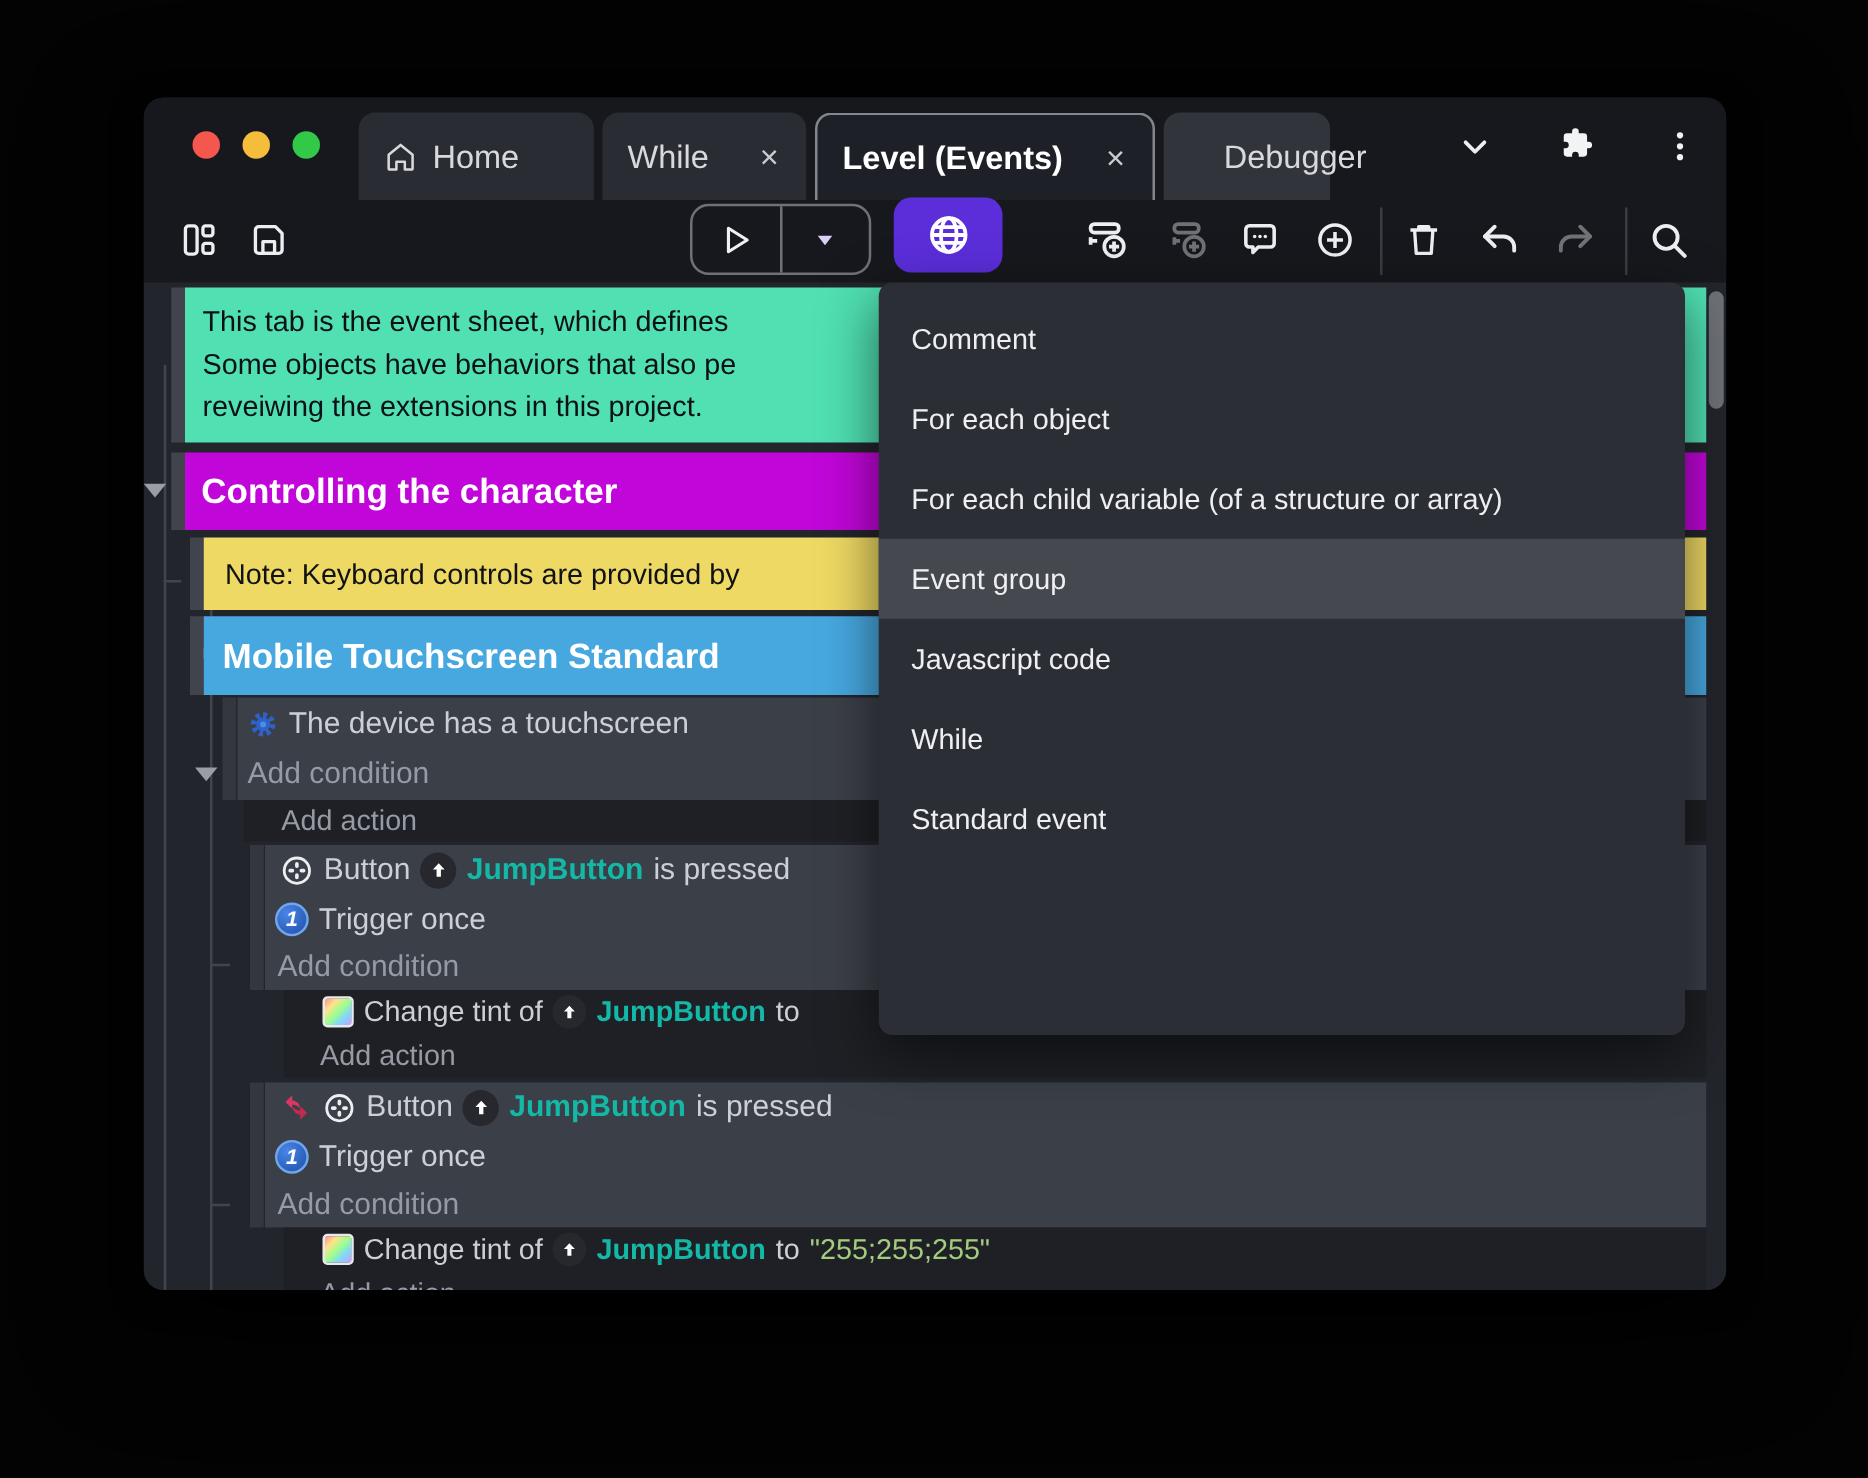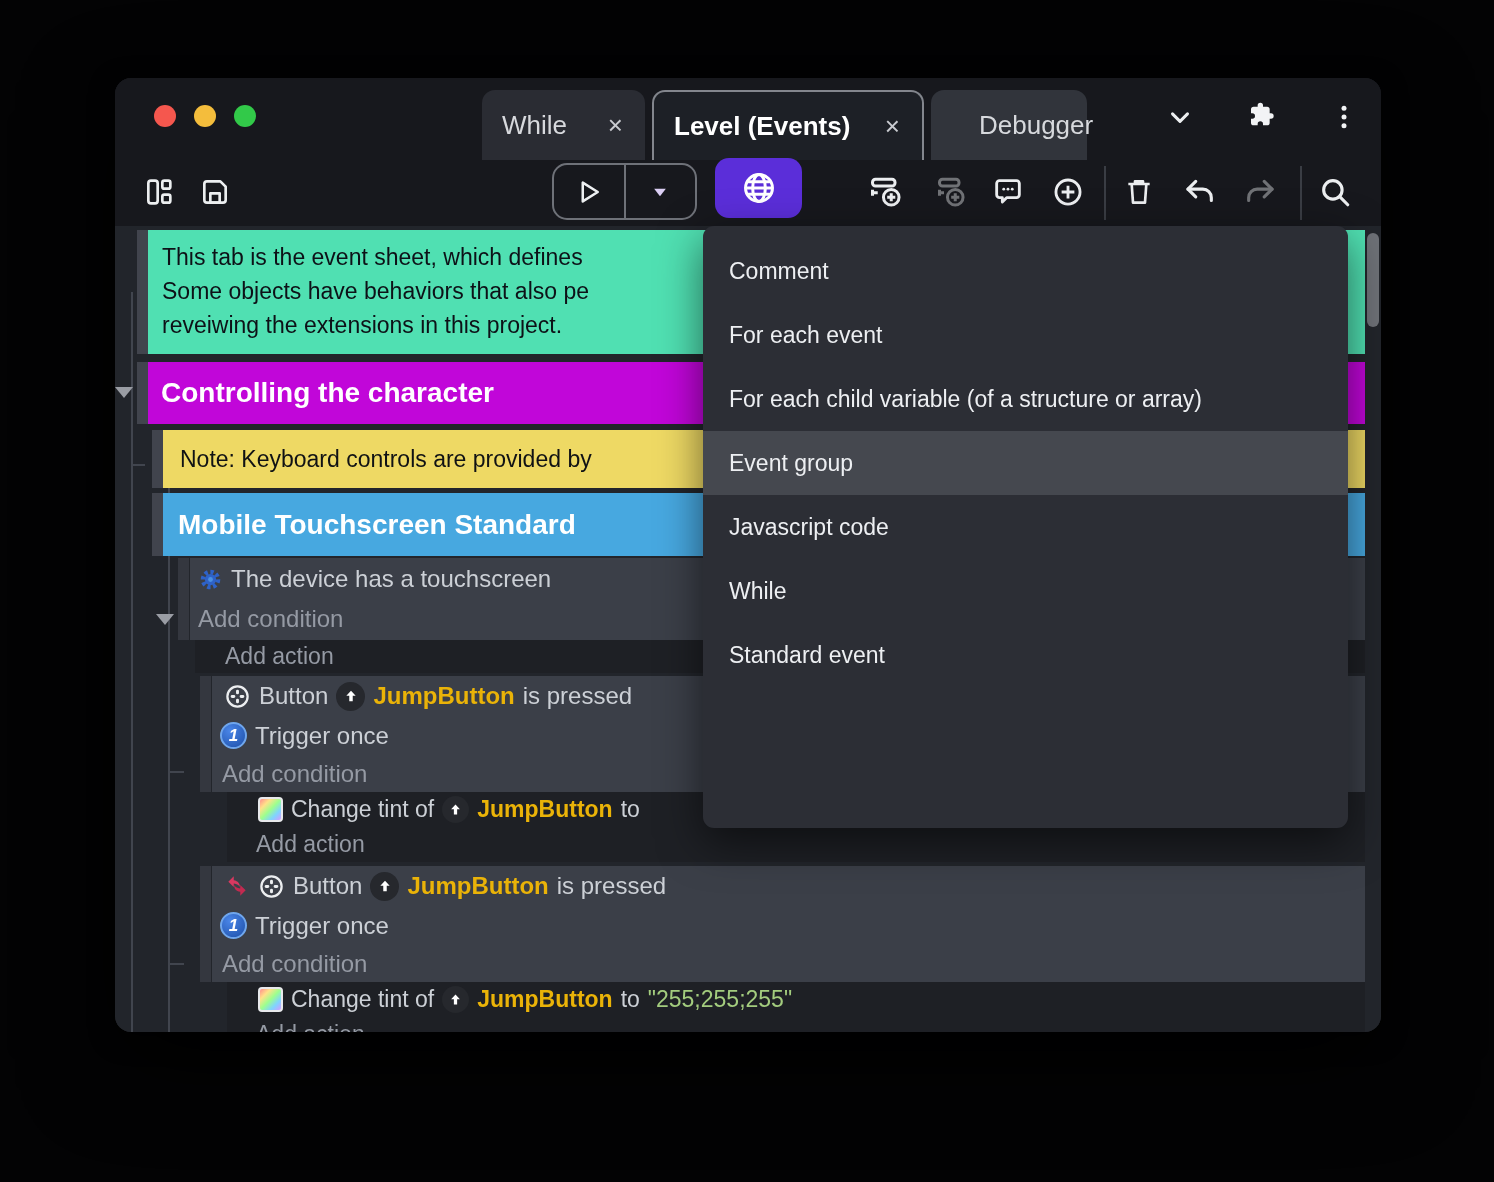--- a/index.html
+++ b/index.html
@@ -38,21 +38,21 @@
   .hstub{position:absolute;height:2px;background:#41454e;}
   .tri{position:absolute;width:0;height:0;border-left:9px solid transparent;border-right:9px solid transparent;border-top:11px solid #9a9da4;}
   .handle{position:absolute;width:11px;background:#41444d;}
   .rowbox{position:absolute;overflow:hidden;}
   .grouplabel{font-size:28px;font-weight:700;color:#ffffff;}
   .evbox{background:#3b3f48;}
   .darkrow{background:#1e2025;}
   .evline{display:flex;align-items:center;gap:8px;padding-left:8px;height:40px;
           font-size:24px;color:#ccd0d6;white-space:nowrap;}
   .addlink{color:#959aa4;}
-  .objname{color:#eab308;font-weight:700;}
+  .objname{color:#14b8a6;font-weight:700;}
   .strval{color:#a3cc7e;}
   .thumb{width:29px;height:29px;border-radius:50%;background:#26282d;display:flex;align-items:center;justify-content:center;flex:0 0 auto;}
   .trigger1{width:27px;height:27px;border-radius:50%;background:radial-gradient(circle at 35% 30%, #4a86e8, #1d4fa8);
             border:2px solid #6fa6ec;color:#fff;font-size:17px;font-weight:700;font-style:italic;
             display:flex;align-items:center;justify-content:center;flex:0 0 auto;}
   .tintico{width:25px;height:25px;border-radius:4px;border:2px solid #e8e9ec;flex:0 0 auto;
            background:linear-gradient(135deg,#ff8d8d 0%,#ffe28a 25%,#9dff8e 50%,#7fd4ff 75%,#d49bff 100%);}
   .scrollthumb{position:absolute;width:12px;border-radius:6px;background:#6e7177;}
 
   
@@ -69,32 +69,40 @@
 <body>
 
 <div class="stage">
   <div class="window">
 
     <div class="titlebar">
       <span class="light" style="left:39px;background:#f5574e;"></span>
       <span class="light" style="left:79px;background:#f4bd3c;"></span>
       <span class="light" style="left:119px;background:#32c949;"></span>
 
+      <div class="tab" style="left:172px;width:188px;">
+        <span>
+          <svg width="27" height="27" viewBox="0 0 24 24" fill="none" stroke="#d7d9dd" stroke-width="1.8" stroke-linejoin="round">
+              <path d="M3.5 10.5 12 3.5l8.5 7V20a1 1 0 0 1-1 1h-4.5v-5.5h-6V21H4.5a1 1 0 0 1-1-1z"></path>
+            </svg>
+        </span>
+        <span>Home</span>
+      </div>
 
       <div class="tab" style="left:367px;width:163px;">
         <span>While</span>
         <span class="close">×</span>
       </div>
 
       <div class="tab active" style="left:537px;width:272px;">
         <span>Level (Events)</span>
         <span class="close">×</span>
       </div>
 
-      <div class="tab flat" style="left:816px;width:156px;padding-left:48px;">
+      <div class="tab flat" style="left:816px;width:133px;padding-left:48px;">
         <span>Debugger</span>
       </div>
 
       <div class="tbar-icon" style="left:1043px;top:17px;">
         <svg width="30" height="30" viewBox="0 0 24 24" fill="none" stroke="#eceef0" stroke-width="2.4" stroke-linecap="round" stroke-linejoin="round">
             <polyline points="6 9.5 12 15.5 18 9.5"></polyline>
           </svg>
       </div>
       <div class="tbar-icon" style="left:1126px;top:16px;">
         <svg width="32" height="32" viewBox="0 0 24 24" fill="#f2f3f5">
@@ -354,21 +362,21 @@
       </div>
       <div class="rowbox darkrow" style="left:112px;top:791px;width:1138px;height:35px;">
         <div class="evline addlink" style="height:35px;padding-left:29px;font-size:23px;">Add action</div>
       </div>
 
       <div class="scrollthumb" style="left:1252px;top:7px;height:94px;"></div>
     </div>
 
     <div class="menu">
       <div class="menuitem">Comment</div>
-      <div class="menuitem">For each event</div>
+      <div class="menuitem">For each object</div>
       <div class="menuitem">For each child variable (of a structure or array)</div>
       <div class="menuitem hl">Event group</div>
       <div class="menuitem">Javascript code</div>
       <div class="menuitem">While</div>
       <div class="menuitem">Standard event</div>
     </div>
 
   </div>
 </div>
 

